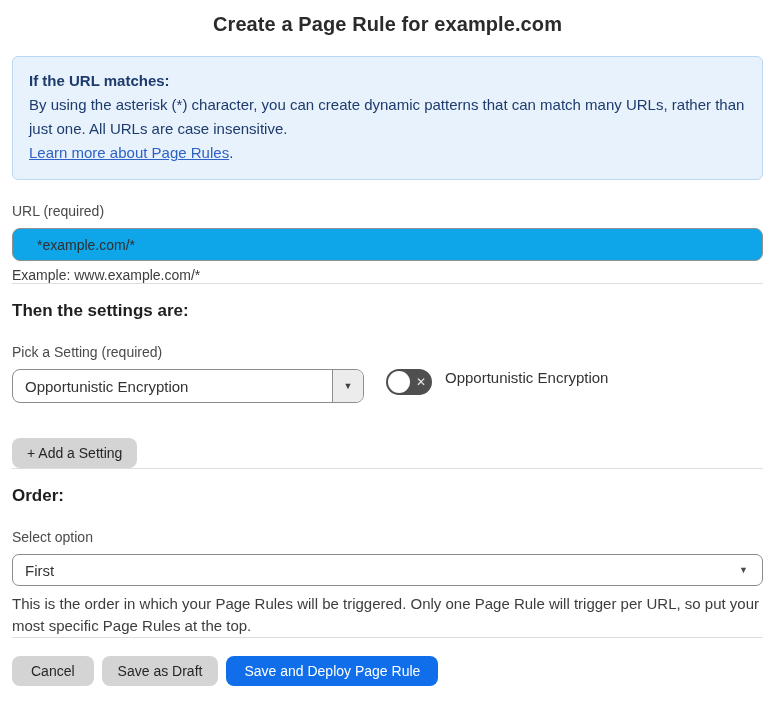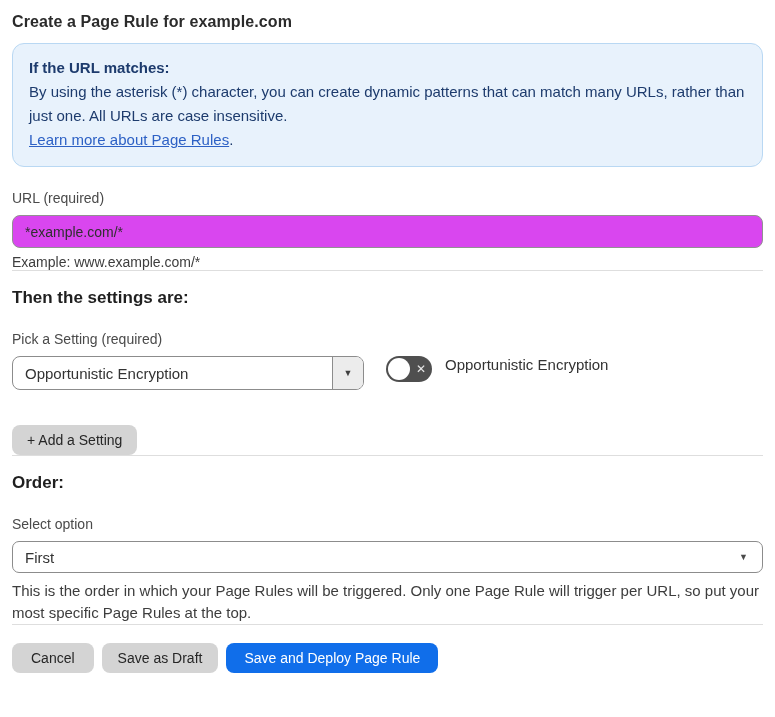--- a/index.html
+++ b/index.html
@@ -6,50 +6,50 @@
   html, body {
     width: 775px; height: 717px;
     background: #ffffff;
     font-family: "Liberation Sans", "DejaVu Sans", sans-serif;
     color: #2b2b2b;
     overflow: hidden;
   }
   .container { padding: 13px 12px 0 12px; width: 775px; }
 
   h1.page-title {
-    font-size: 16px; font-weight: 700; color: #2b2b2b;
-    letter-spacing: 0.1px; margin-bottom: 12px;
+    font-size: 20px; font-weight: 700; color: #2b2b2b;
+    letter-spacing: 0.1px; margin-bottom: 20px; text-align: center;
   }
 
   .info-box {
     background: #e8f2fc;
     border: 1px solid #b9d8f3;
-    border-radius: 12px;
+    border-radius: 6px;
     padding: 12px 7px 14px 16px;
     color: #1d3b6d;
     font-size: 15px;
     line-height: 24px;
     margin-bottom: 23px;
   }
   .info-box .info-heading { font-weight: 700; }
   .info-box a.learn-link {
     color: #2d61c5; text-decoration: underline; cursor: pointer;
   }
   .info-box .link-suffix { color: #1d3b6d; }
 
   .field-label {
     display: block; font-size: 14px; color: #4a4a4a; margin-bottom: 9px;
   }
 
   .text-input {
     width: 100%; height: 33px;
     border: 1px solid #919191; border-radius: 8px;
-    padding: 0 12px; font-size: 14px; color: #2f2f2f;
+    padding: 0 24px; font-size: 14px; color: #2f2f2f;
     font-family: "Liberation Sans", "DejaVu Sans", sans-serif;
-    background: #d946ef; outline: none;
+    background: #0ea5e9; outline: none;
   }
   .field-helper {
     font-size: 14px; color: #3d3d3d; margin-top: 6px;
   }
 
   hr.divider {
     border: none; border-top: 1px solid #dedede; margin: 0;
   }
   .divider-1 { margin-top: 22px; }
   .divider-2 { margin-top: 17px; }

